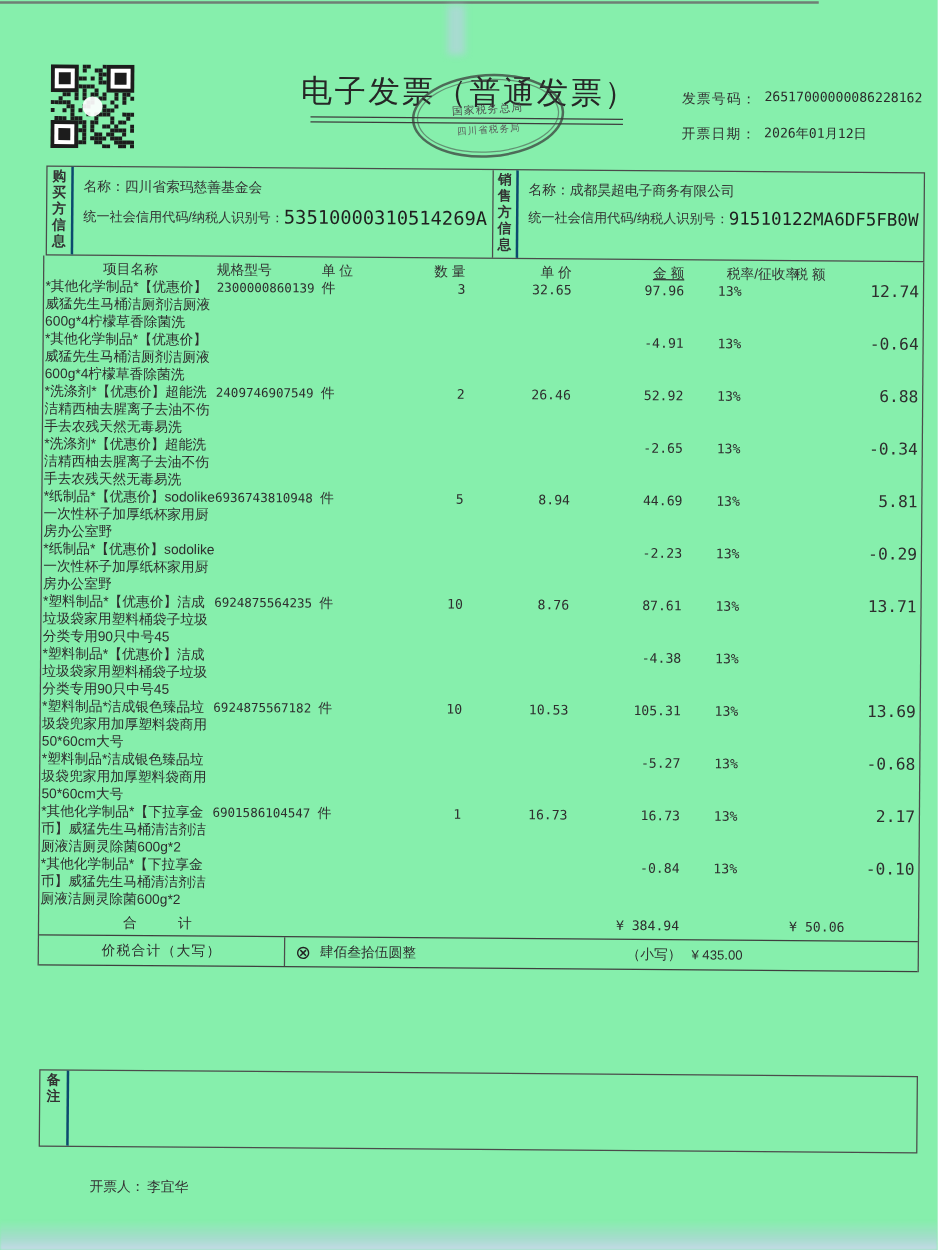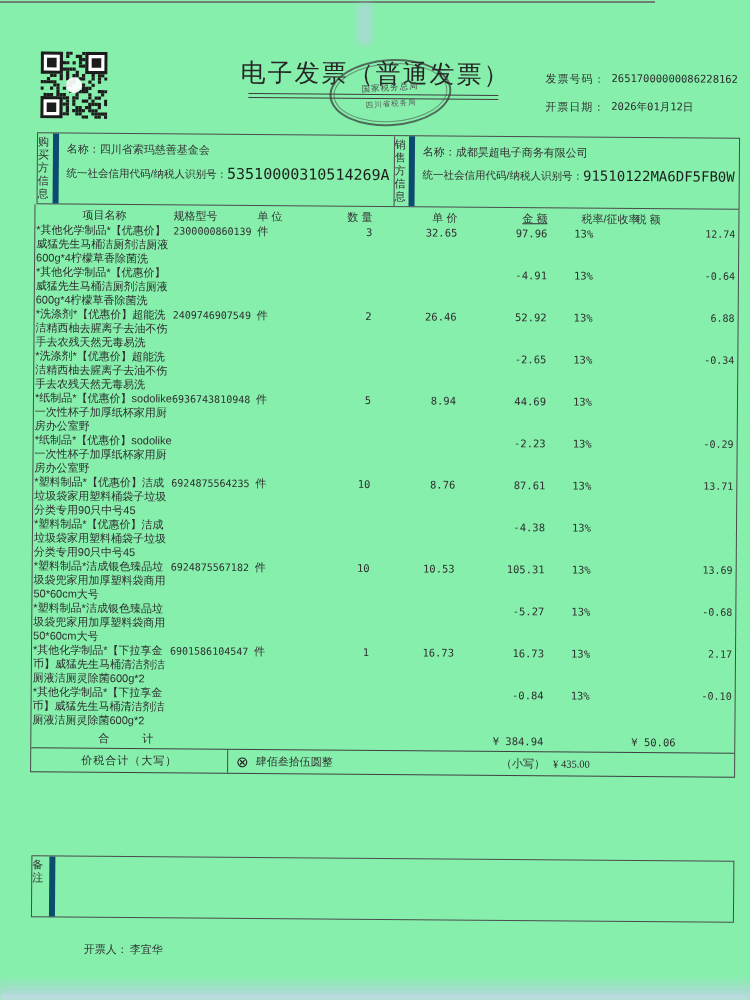--- a/index.html
+++ b/index.html
@@ -33,22 +33,22 @@
   .seal .s1 { font-size:8.5px; color:#4c4c4c; margin-top:6px; letter-spacing:1px; }
   .seal .s2 { font-size:7.5px; color:#5a5a5a; margin-top:5px; letter-spacing:1px; }
 
   .meta { position:absolute; left:543px; top:70px; width:205px; font-size:11px; color:#333; }
   .meta-row { display:flex; margin-bottom:13px; white-space:nowrap; }
   .meta-row .lab { width:66px; letter-spacing:1px; }
   .meta-row .val { font-family:"DejaVu Sans Mono", monospace; font-size:10.5px; color:#2b2b2b; }
 
   .party-box { position:absolute; left:35px; top:135px; width:703px; height:72px;
     border:1px solid #4b4b4b; display:flex; }
-  .v-label { width:23px; border-right:6px solid #0c4a6e; font-size:11px; line-height:13px;
-    text-align:left; padding-top:2px; word-break:break-all; color:#333; }
+  .v-label { width:23px; border-right:2px solid #0c4a6e; font-size:11px; line-height:13px;
+    text-align:center; padding-top:2px; word-break:break-all; color:#333;font-weight:bold; }
   .v-label.seller { border-left:1px solid #4b4b4b; }
   .party-content { flex:1; padding:8px 4px 4px 8px; }
   .p-line { font-size:11px; margin-bottom:7px; white-space:nowrap; color:#333; }
   .p-idline { font-size:10.5px; white-space:nowrap; color:#333; }
   .tax-id { font-family:"DejaVu Sans Mono", monospace; font-size:15px; letter-spacing:0; color:#1f1f1f; vertical-align:-1px; }
   .tax-id.seller-id { font-size:14px; }
 
   .items-table { position:absolute; left:33px; top:207px; width:705px;
     border-left:1px solid #4b4b4b; border-right:1px solid #4b4b4b; font-size:11px; }
   .thead { display:flex; height:18px; padding-top:3px; color:#333; }
@@ -64,43 +64,43 @@
 
   .row { display:flex; line-height:14px; font-size:11px; }
   .row span { display:block; }
   .c-name { width:138px; word-break:break-all; padding-left:1px; }
   .c-spec { width:84px; font-family:"DejaVu Sans Mono", monospace; font-size:10px; padding-top:1px; }
   .c-unit { width:40px; }
   .c-qty  { width:75px; text-align:right; font-family:"DejaVu Sans Mono", monospace; font-size:10.5px; }
   .c-price{ width:85px; text-align:right; font-family:"DejaVu Sans Mono", monospace; font-size:10.5px; }
   .c-amt  { width:90px; text-align:right; font-family:"DejaVu Sans Mono", monospace; font-size:10.5px; }
   .c-rate { width:88px; padding-left:27px; font-family:"DejaVu Sans Mono", monospace; font-size:10.5px; }
-  .c-tax  { width:102px; text-align:right; padding-right:2px; font-family:"DejaVu Sans Mono", monospace; font-size:10px; }
+  .c-tax  { width:102px; text-align:right; padding-right:2px; font-family:"DejaVu Sans Mono", monospace; font-size:13px; }
 
   .total-row { display:flex; height:18px; align-items:center; margin-top:2px; }
   .t-label { width:262px; padding-left:67px; letter-spacing:0; white-space:pre; }
   .t-sp1 { width:75px; } .t-sp2 { width:85px; }
   .t-amt { width:90px; text-align:right; font-family:"DejaVu Sans Mono", monospace; font-size:10.5px; }
   .t-sp3 { width:88px; }
   .t-tax { width:102px; text-align:left; padding-right:2px; font-family:"DejaVu Sans Mono", monospace; font-size:10.5px; }
 
   .grand-row { display:flex; height:25px; align-items:center; margin-top:1px;
     border-top:1.5px solid #3f3f3f; border-bottom:1.5px solid #3f3f3f; }
   .g-label { width:197px; text-align:center; border-right:1px solid #4b4b4b; height:100%;
     display:flex; align-items:center; justify-content:center; letter-spacing:1px; }
   .g-words { flex:1; display:flex; align-items:center; padding-left:8px; }
   .g-symbol { font-size:15px; margin-right:7px; color:#222; }
   .g-small { width:233px; white-space:nowrap; }
-  .g-small .gs-val { font-family:Liberation Serif, serif; font-size:10.5px; margin-left:8px; }
+  .g-small .gs-val { font-family:Liberation Sans, sans-serif; font-size:10.5px; margin-left:8px; }
 
   .remarks-box { position:absolute; left:35px; top:858px; width:703px; height:62px;
     border:1px solid #4b4b4b; display:flex; }
   .remarks-content { flex:1; }
 
-  .footer-line { position:absolute; left:88px; top:944px; font-size:11px; color:#333; }
+  .footer-line { position:absolute; left:76px; top:944px; font-size:11px; color:#333; }
   .footer-line .drawer { margin-left:2px; }
 </style>
 </head>
 <body>
 
 <div class="sheet">
   <div class="scan-line"></div>
   <div class="fold-mark"></div>
 
   <div class="content">
@@ -344,20 +344,21 @@
   </div>
 
   <div class="row">
     <span class="c-name">*纸制品*【优惠价】sodolike一次性杯子加厚纸杯家用厨房办公室野</span>
     <span class="c-spec">6936743810948</span>
     <span class="c-unit">件</span>
     <span class="c-qty">5</span>
     <span class="c-price">8.94</span>
     <span class="c-amt">44.69</span>
     <span class="c-rate">13%</span>
+    <span class="c-tax">5.81</span>
   </div>
 
   <div class="row">
     <span class="c-name">*纸制品*【优惠价】sodolike一次性杯子加厚纸杯家用厨房办公室野</span>
     <span class="c-spec"></span>
     <span class="c-unit"></span>
     <span class="c-qty"></span>
     <span class="c-price"></span>
     <span class="c-amt">-2.23</span>
     <span class="c-rate">13%</span>

